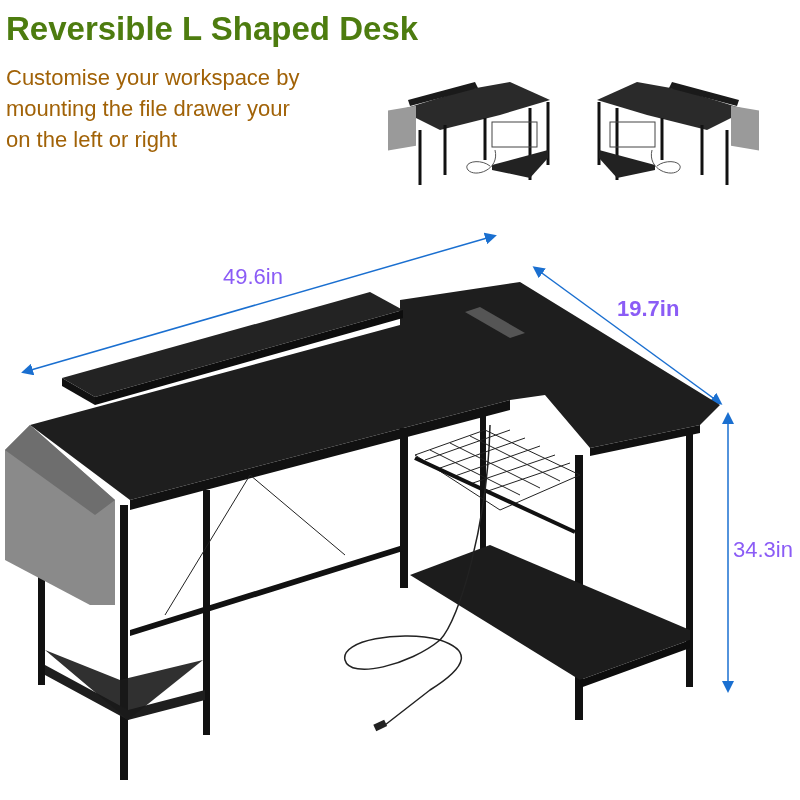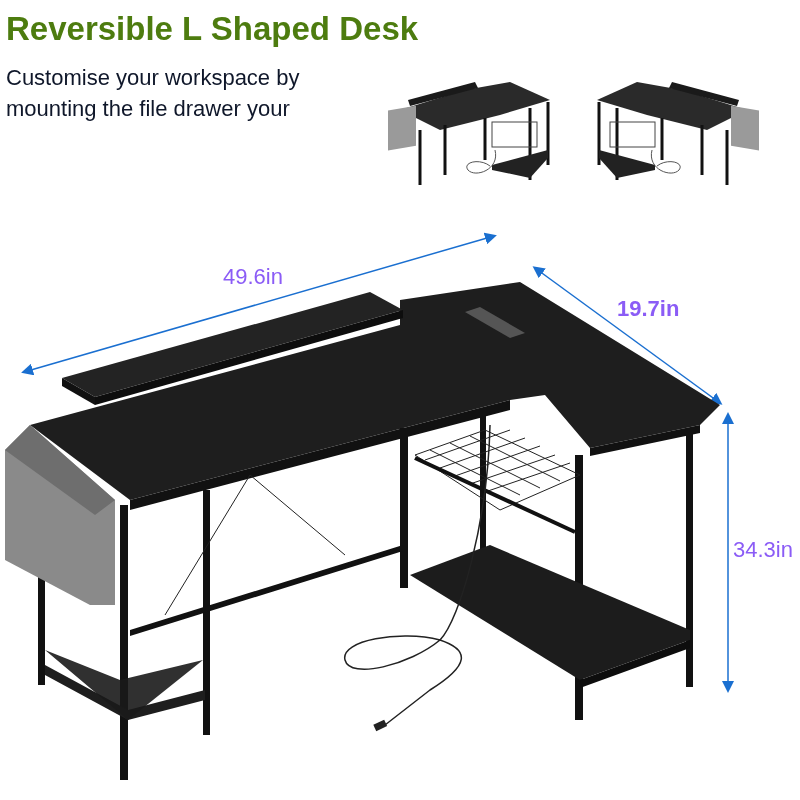--- a/index.html
+++ b/index.html
@@ -1,30 +1,31 @@
 <!DOCTYPE html>
 <html><head>
   <meta charset="utf-8">
   <style>
     html, body { margin: 0; padding: 0; background: #ffffff; }
     body { width: 800px; height: 800px; position: relative; overflow: hidden; font-family: "Liberation Sans", sans-serif; }
     .title { position: absolute; left: 6px; top: 10px; font-size: 33px; font-weight: bold; color: #4d7c0f; letter-spacing: 0px; white-space: nowrap; }
-    .desc { position: absolute; left: 6px; top: 62px; font-size: 22px; line-height: 31px; color: #0f172a; width: 360px; }
+    .desc { position: absolute; left: 6px; top: 62px; font-size: 22px; line-height: 31px; color: #a16207; width: 360px; }
     .desc span { display: block; white-space: nowrap; }
     .thumb { position: absolute; top: 70px; width: 175px; height: 120px; }
     .dim-label { position: absolute; font-size: 22px; color: #8b5cf6; white-space: nowrap; }
     svg.main { position: absolute; left: 0; top: 0; }
   </style>
 </head>
 <body>
 
 <div class="title">Reversible L Shaped Desk</div>
 <div class="desc">
   <span>Customise your workspace by</span>
   <span>mounting the file drawer your</span>
+  <span>on the left or right</span>
 </div>
 
 <svg class="thumb" style="left:380px;" viewBox="0 0 175 120">
   <polygon points="20,40 85,20 130,12 170,30 120,45 60,60" fill="#2a2a2a"></polygon>
   <polygon points="28,30 95,12 98,18 30,36" fill="#1a1a1a"></polygon>
   <rect x="8" y="42" width="28" height="40" fill="#9a9a9a" transform="skewY(-10)"></rect>
   <line x1="40" y1="60" x2="40" y2="115" stroke="#111" stroke-width="3"></line>
   <line x1="65" y1="55" x2="65" y2="105" stroke="#111" stroke-width="3"></line>
   <line x1="105" y1="48" x2="105" y2="90" stroke="#111" stroke-width="3"></line>
   <line x1="150" y1="38" x2="150" y2="110" stroke="#111" stroke-width="3"></line>

